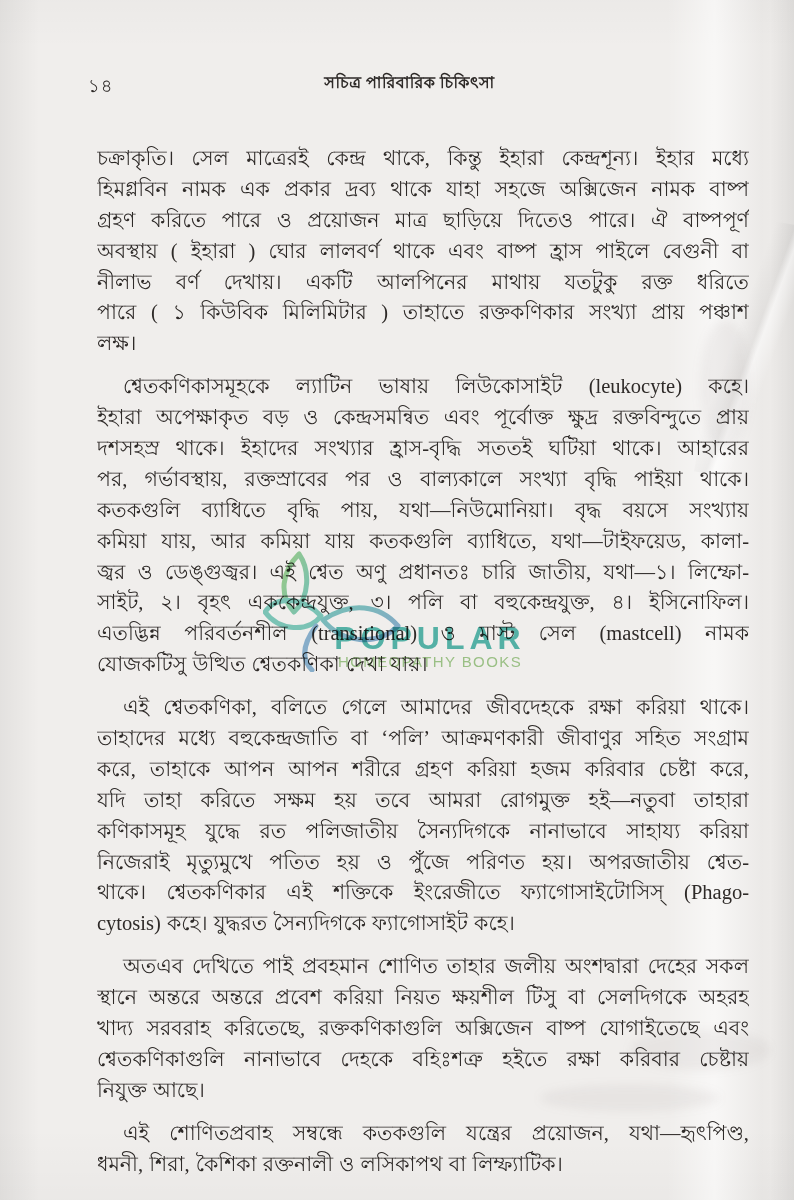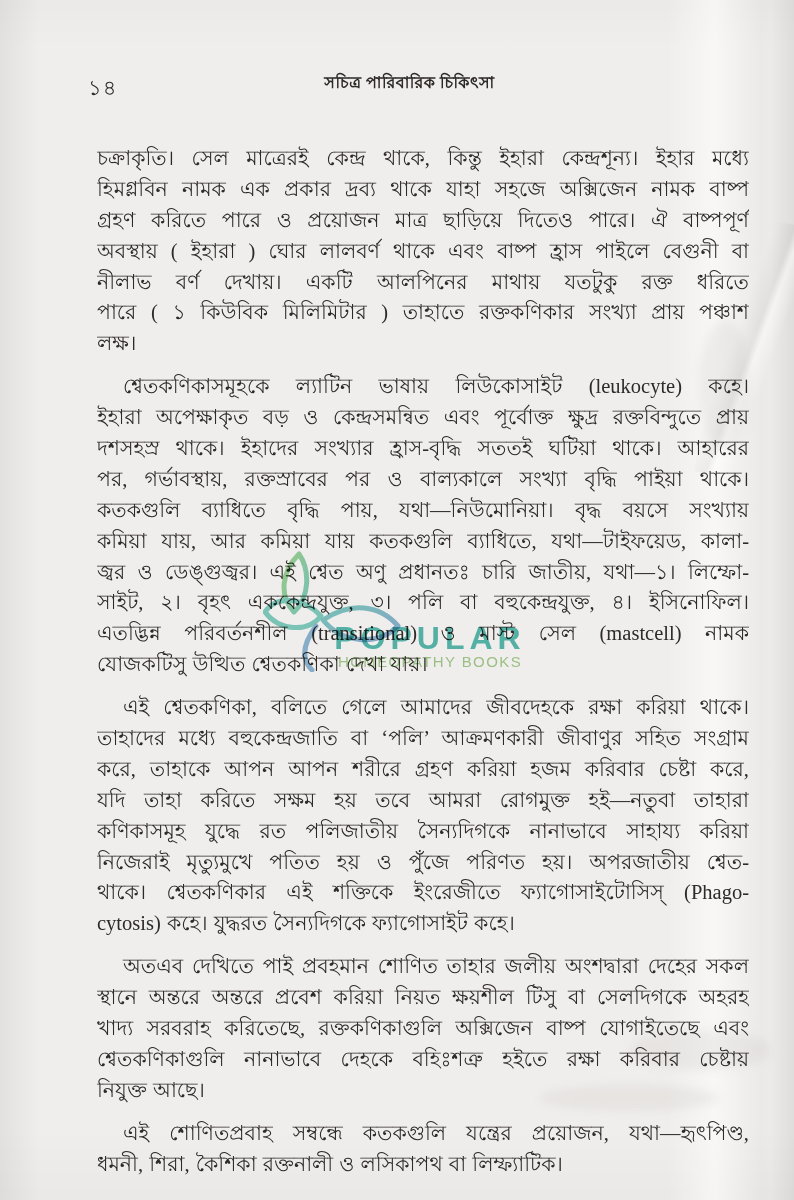--- a/index.html
+++ b/index.html
@@ -22,21 +22,21 @@
     position:absolute;left:716px;top:220px;width:78px;height:260px;
     background:linear-gradient(100deg, rgba(0,0,0,0) 30%, rgba(0,0,0,0.045) 46%, rgba(255,255,255,0.5) 52%, rgba(0,0,0,0) 66%);
     transform:rotate(10deg);
   }
   .smudge{position:absolute;background:rgba(110,104,98,0.07);filter:blur(5px);border-radius:50%;}
   .smudge.s1{left:630px;top:1030px;width:140px;height:40px;}
   .smudge.s2{left:700px;top:320px;width:50px;height:130px;}
   .smudge.s3{left:540px;top:1085px;width:180px;height:26px;}
 
   .header{position:absolute;left:0;top:70px;width:794px;height:34px;color:#2e2a28;}
-  .page-number{position:absolute;left:88px;top:2px;font-size:21px;letter-spacing:1px;text-align:right;}
+  .page-number{position:absolute;left:88px;top:2px;font-size:18px;letter-spacing:1px;text-align:right;}
   .page-title{position:absolute;left:85px;right:60px;top:0;text-align:center;font-size:16px;font-weight:600;letter-spacing:0.5px;}
 
   .text-block{
     position:absolute;left:85px;top:131px;width:676px;
     color:#2e2a28;font-size:20.5px;
   }
   .para{margin:12px;}
   .line{
     height:30.9px;line-height:30.9px;overflow:hidden;
     text-align:justify;text-align-last:justify;

